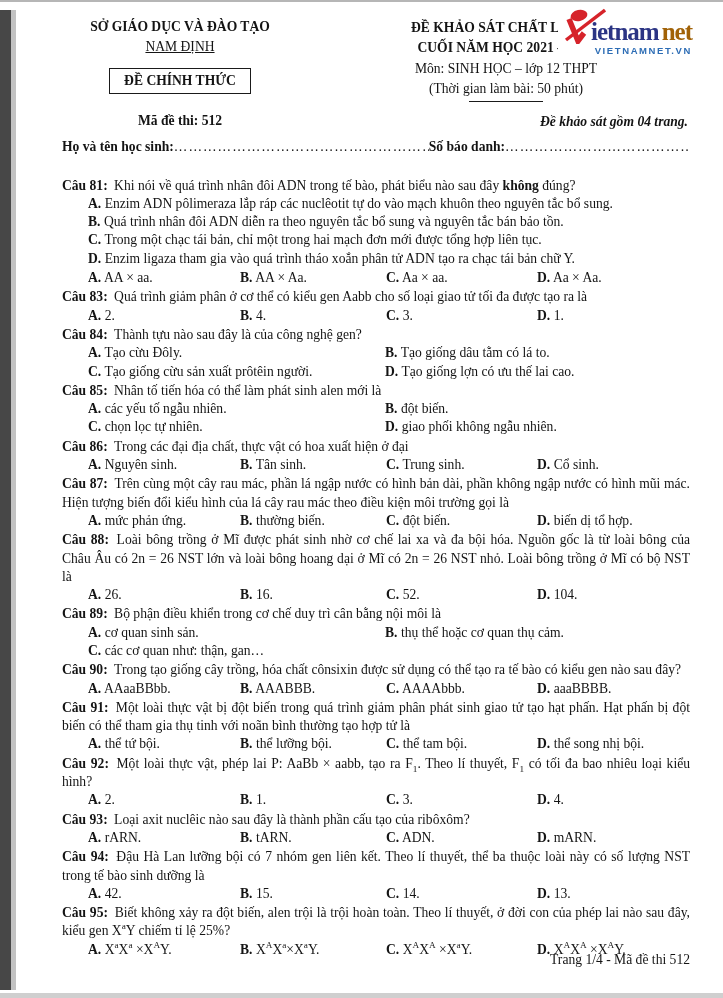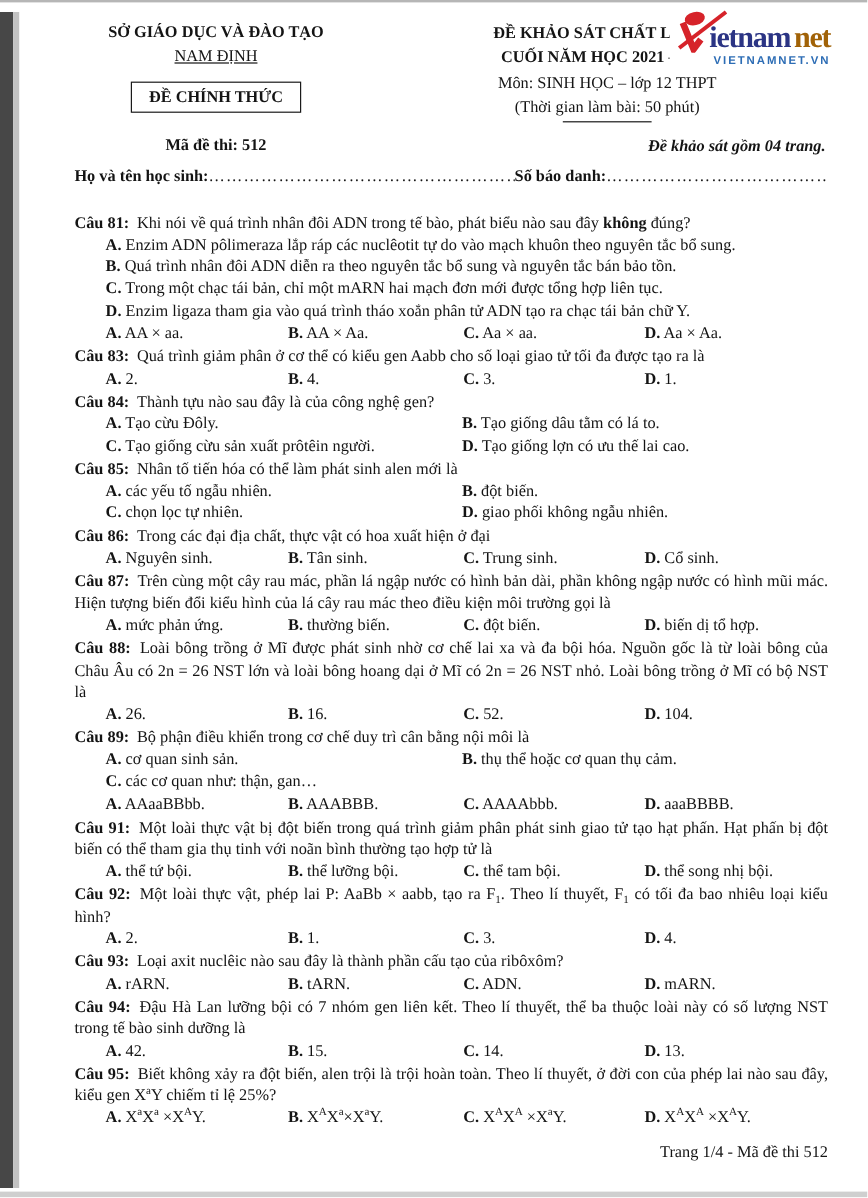--- a/index.html
+++ b/index.html
@@ -119,21 +119,21 @@
       <b class="q-num">Câu 81: </b><span class="q-body">Khi nói về quá trình nhân đôi ADN trong tế bào, phát biểu nào sau đây <b>không</b> đúng?</span>
     </div>
     <div class="opts cols-1">
             <span class="opt">
     <b class="opt-label">A.</b> <span class="opt-text">Enzim ADN pôlimeraza lắp ráp các nuclêotit tự do vào mạch khuôn theo nguyên tắc bổ sung.</span>
   </span>
             <span class="opt">
     <b class="opt-label">B.</b> <span class="opt-text">Quá trình nhân đôi ADN diễn ra theo nguyên tắc bổ sung và nguyên tắc bán bảo tồn.</span>
   </span>
             <span class="opt">
-    <b class="opt-label">C.</b> <span class="opt-text">Trong một chạc tái bản, chỉ một mARN hai mạch đơn mới được tổng hợp liên tục.</span>
+    <b class="opt-label">C.</b> <span class="opt-text">Trong một chạc tái bản, chỉ một trong hai mạch đơn mới được tổng hợp liên tục.</span>
   </span>
             <span class="opt">
     <b class="opt-label">D.</b> <span class="opt-text">Enzim ligaza tham gia vào quá trình tháo xoắn phân tử ADN tạo ra chạc tái bản chữ Y.</span>
   </span>
           </div>
   </div>
         <div class="q">
     <div class="opts cols-4">
             <span class="opt">
     <b class="opt-label">A.</b> <span class="opt-text">AA × aa.</span>
@@ -273,20 +273,23 @@
   </span>
             <span class="opt">
     <b class="opt-label">B.</b> <span class="opt-text">thụ thể hoặc cơ quan thụ cảm.</span>
   </span>
             <span class="opt">
     <b class="opt-label">C.</b> <span class="opt-text">các cơ quan như: thận, gan…</span>
   </span>
           </div>
   </div>
         <div class="q">
+    <div class="q-text">
+      <b class="q-num">Câu 90: </b><span class="q-body">Trong tạo giống cây trồng, hóa chất cônsixin được sử dụng có thể tạo ra tế bào có kiểu gen nào sau đây?</span>
+    </div>
     <div class="opts cols-4">
             <span class="opt">
     <b class="opt-label">A.</b> <span class="opt-text">AAaaBBbb.</span>
   </span>
             <span class="opt">
     <b class="opt-label">B.</b> <span class="opt-text">AAABBB.</span>
   </span>
             <span class="opt">
     <b class="opt-label">C.</b> <span class="opt-text">AAAAbbb.</span>
   </span>

